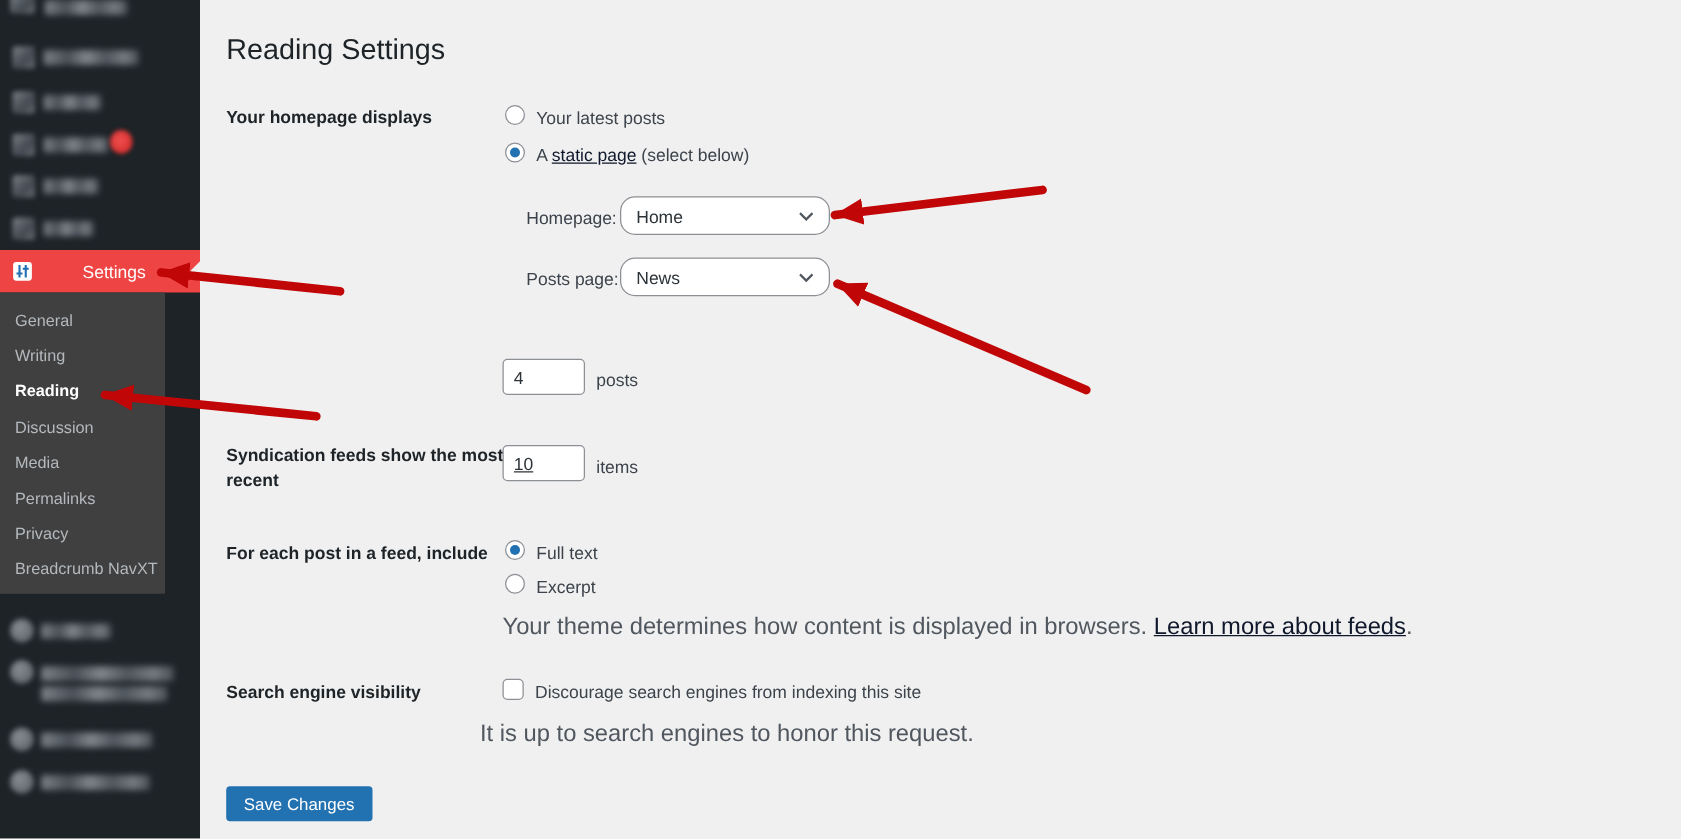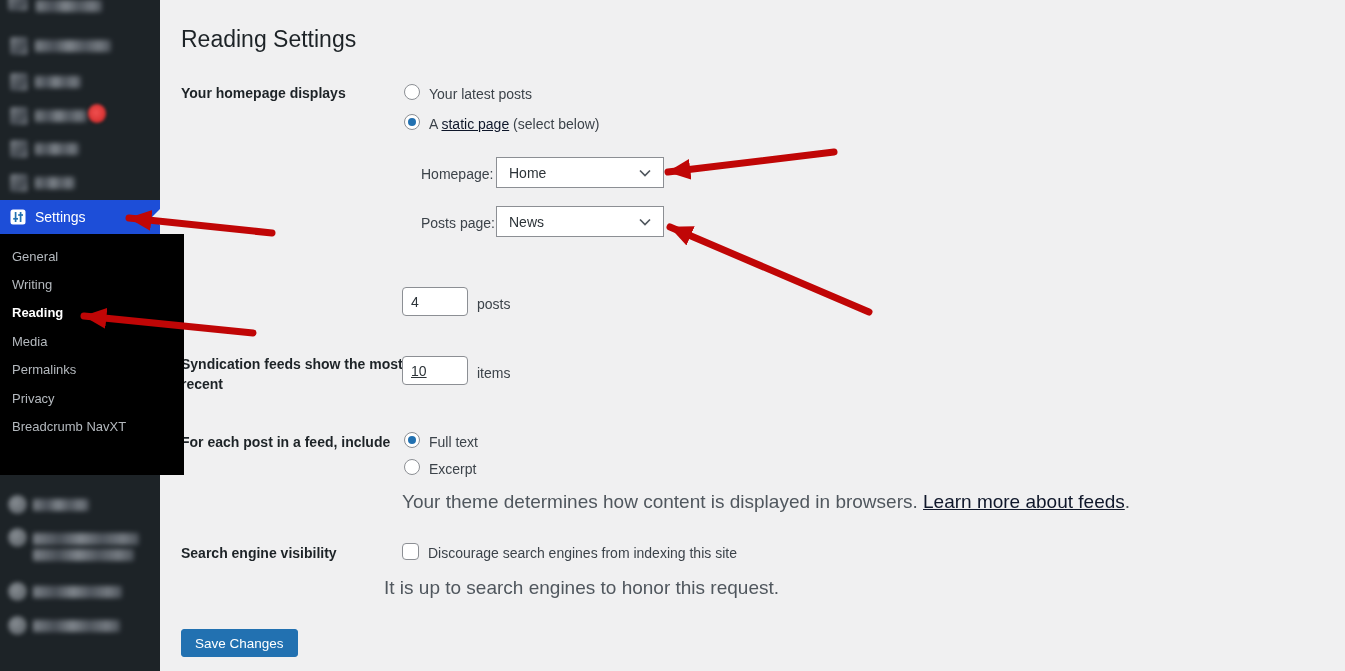--- a/index.html
+++ b/index.html
@@ -12,44 +12,44 @@
   .blur-row { position:absolute; }
   .blur-icon { position:absolute; width:18px; height:18px; border-radius:3px;
                background:linear-gradient(135deg,#8a9097,#4a5058 60%,#767c83); filter:blur(2.3px); opacity:.85; }
   .blur-icon.round { border-radius:50%; background:radial-gradient(circle at 40% 40%,#9aa0a6,#5a6066); }
   .blur-text { position:absolute; height:12px; border-radius:2px;
                background:linear-gradient(90deg,#868c93 0%,#4e545c 25%,#8a9097 45%,#555b63 65%,#7e848b 85%,#4e545c 100%);
                filter:blur(2.6px); opacity:.9; }
   .badge-blur { position:absolute; width:18px; height:19px; border-radius:50%;
                 background:radial-gradient(circle at 45% 45%,#f05050,#c22), #d63638; filter:blur(1.6px); }
 
-  .settings-item { position:absolute; left:0; top:200px; width:160px; height:34px; background:#1d4ed8;
-                   display:flex; align-items:center; color:#fff; font-size:14px; }
+  .settings-item { position:absolute; left:0; top:200px; width:160px; height:34px; background:#ef4444;
+                   display:flex; align-items:center; color:#fff; font-size:14px;gap:31px; }
   .settings-item .dashicon { margin:0 9px 0 10px; display:flex; }
   .settings-notch { position:absolute; right:0; top:50%; transform:translateY(-50%);
                     width:0; height:0; border:8px solid transparent; border-right-color:#f0f0f1; }
 
-  .submenu { position:absolute; left:0; top:234px; width:184px; height:241px; background:#000000; padding-top:8px; }
+  .submenu { position:absolute; left:0; top:234px; width:132px; height:241px; background:#404040; padding-top:8px; }
   .submenu-item { height:28.4px; display:flex; align-items:center; padding-left:12px;
                   font-size:13px; color:#b4b9be; cursor:pointer; }
   .submenu-item.current { color:#fff; font-weight:bold; }
 
   
   .content { position:absolute; left:160px; top:0; width:1158px; height:671px; }
   h1.page-title { position:absolute; left:21px; top:25px; font-size:23px; font-weight:400; color:#1d2327; line-height:1.3; }
   .th-label { position:absolute; left:21px; width:222px; font-size:14px; font-weight:bold; color:#1d2327; line-height:1.4; }
   .txt { position:absolute; font-size:14px; color:#3c434a; line-height:1.4; white-space:nowrap; }
   .desc { position:absolute; font-size:19px; color:#50575e; line-height:1.4; white-space:nowrap; }
   a.wp-link { color:#0f172a; text-decoration:underline; cursor:pointer; }
 
   .radio { position:absolute; width:16px; height:16px; border:1px solid #8c8f94; border-radius:50%; background:#fff; cursor:pointer; }
   .radio.checked::after { content:""; position:absolute; left:3px; top:3px; width:8px; height:8px; border-radius:50%; background:#2271b1; }
   .checkbox { position:absolute; width:17px; height:17px; border:1px solid #8c8f94; border-radius:4px; background:#fff; cursor:pointer; }
 
-  .wp-select { position:absolute; width:168px; height:31px; background:#fff; border:1px solid #8c8f94; border-radius:0;
+  .wp-select { position:absolute; width:168px; height:31px; background:#fff; border:1px solid #8c8f94; border-radius:12px;
                display:flex; align-items:center; justify-content:space-between; padding:0 12px;
                font-size:14px; color:#2c3338; cursor:pointer; }
   .wp-input { position:absolute; width:66px; height:29px; background:#fff; border:1px solid #8c8f94; border-radius:4px;
               font-size:14px; color:#2c3338; padding:0 0 0 8px; font-family:"Liberation Sans", sans-serif; }
 
   .save-btn { position:absolute; left:21px; top:629px; height:28px; padding:0 13px; background:#2271b1; color:#fff;
               border:1px solid #2271b1; border-radius:3px; font-size:13.5px; font-family:"Liberation Sans", sans-serif; cursor:pointer; }
 
   .arrows { position:absolute; left:0; top:0; z-index:60; pointer-events:none; }
 </style>
@@ -97,20 +97,21 @@
         </svg>
       </span>
       <span>Settings</span>
       <span class="settings-notch"></span>
     </div>
 
     <nav class="submenu">
       <div class="submenu-item">General</div>
       <div class="submenu-item">Writing</div>
       <div class="submenu-item current">Reading</div>
+      <div class="submenu-item">Discussion</div>
       <div class="submenu-item">Media</div>
       <div class="submenu-item">Permalinks</div>
       <div class="submenu-item">Privacy</div>
       <div class="submenu-item">Breadcrumb NavXT</div>
     </nav>
 
     <div class="blur-row">
       <span class="blur-icon round" style="left:8px; top:495px; width:19px; height:19px;"></span>
       <span class="blur-text" style="left:33px; top:499px; width:56px;"></span>
     </div>

